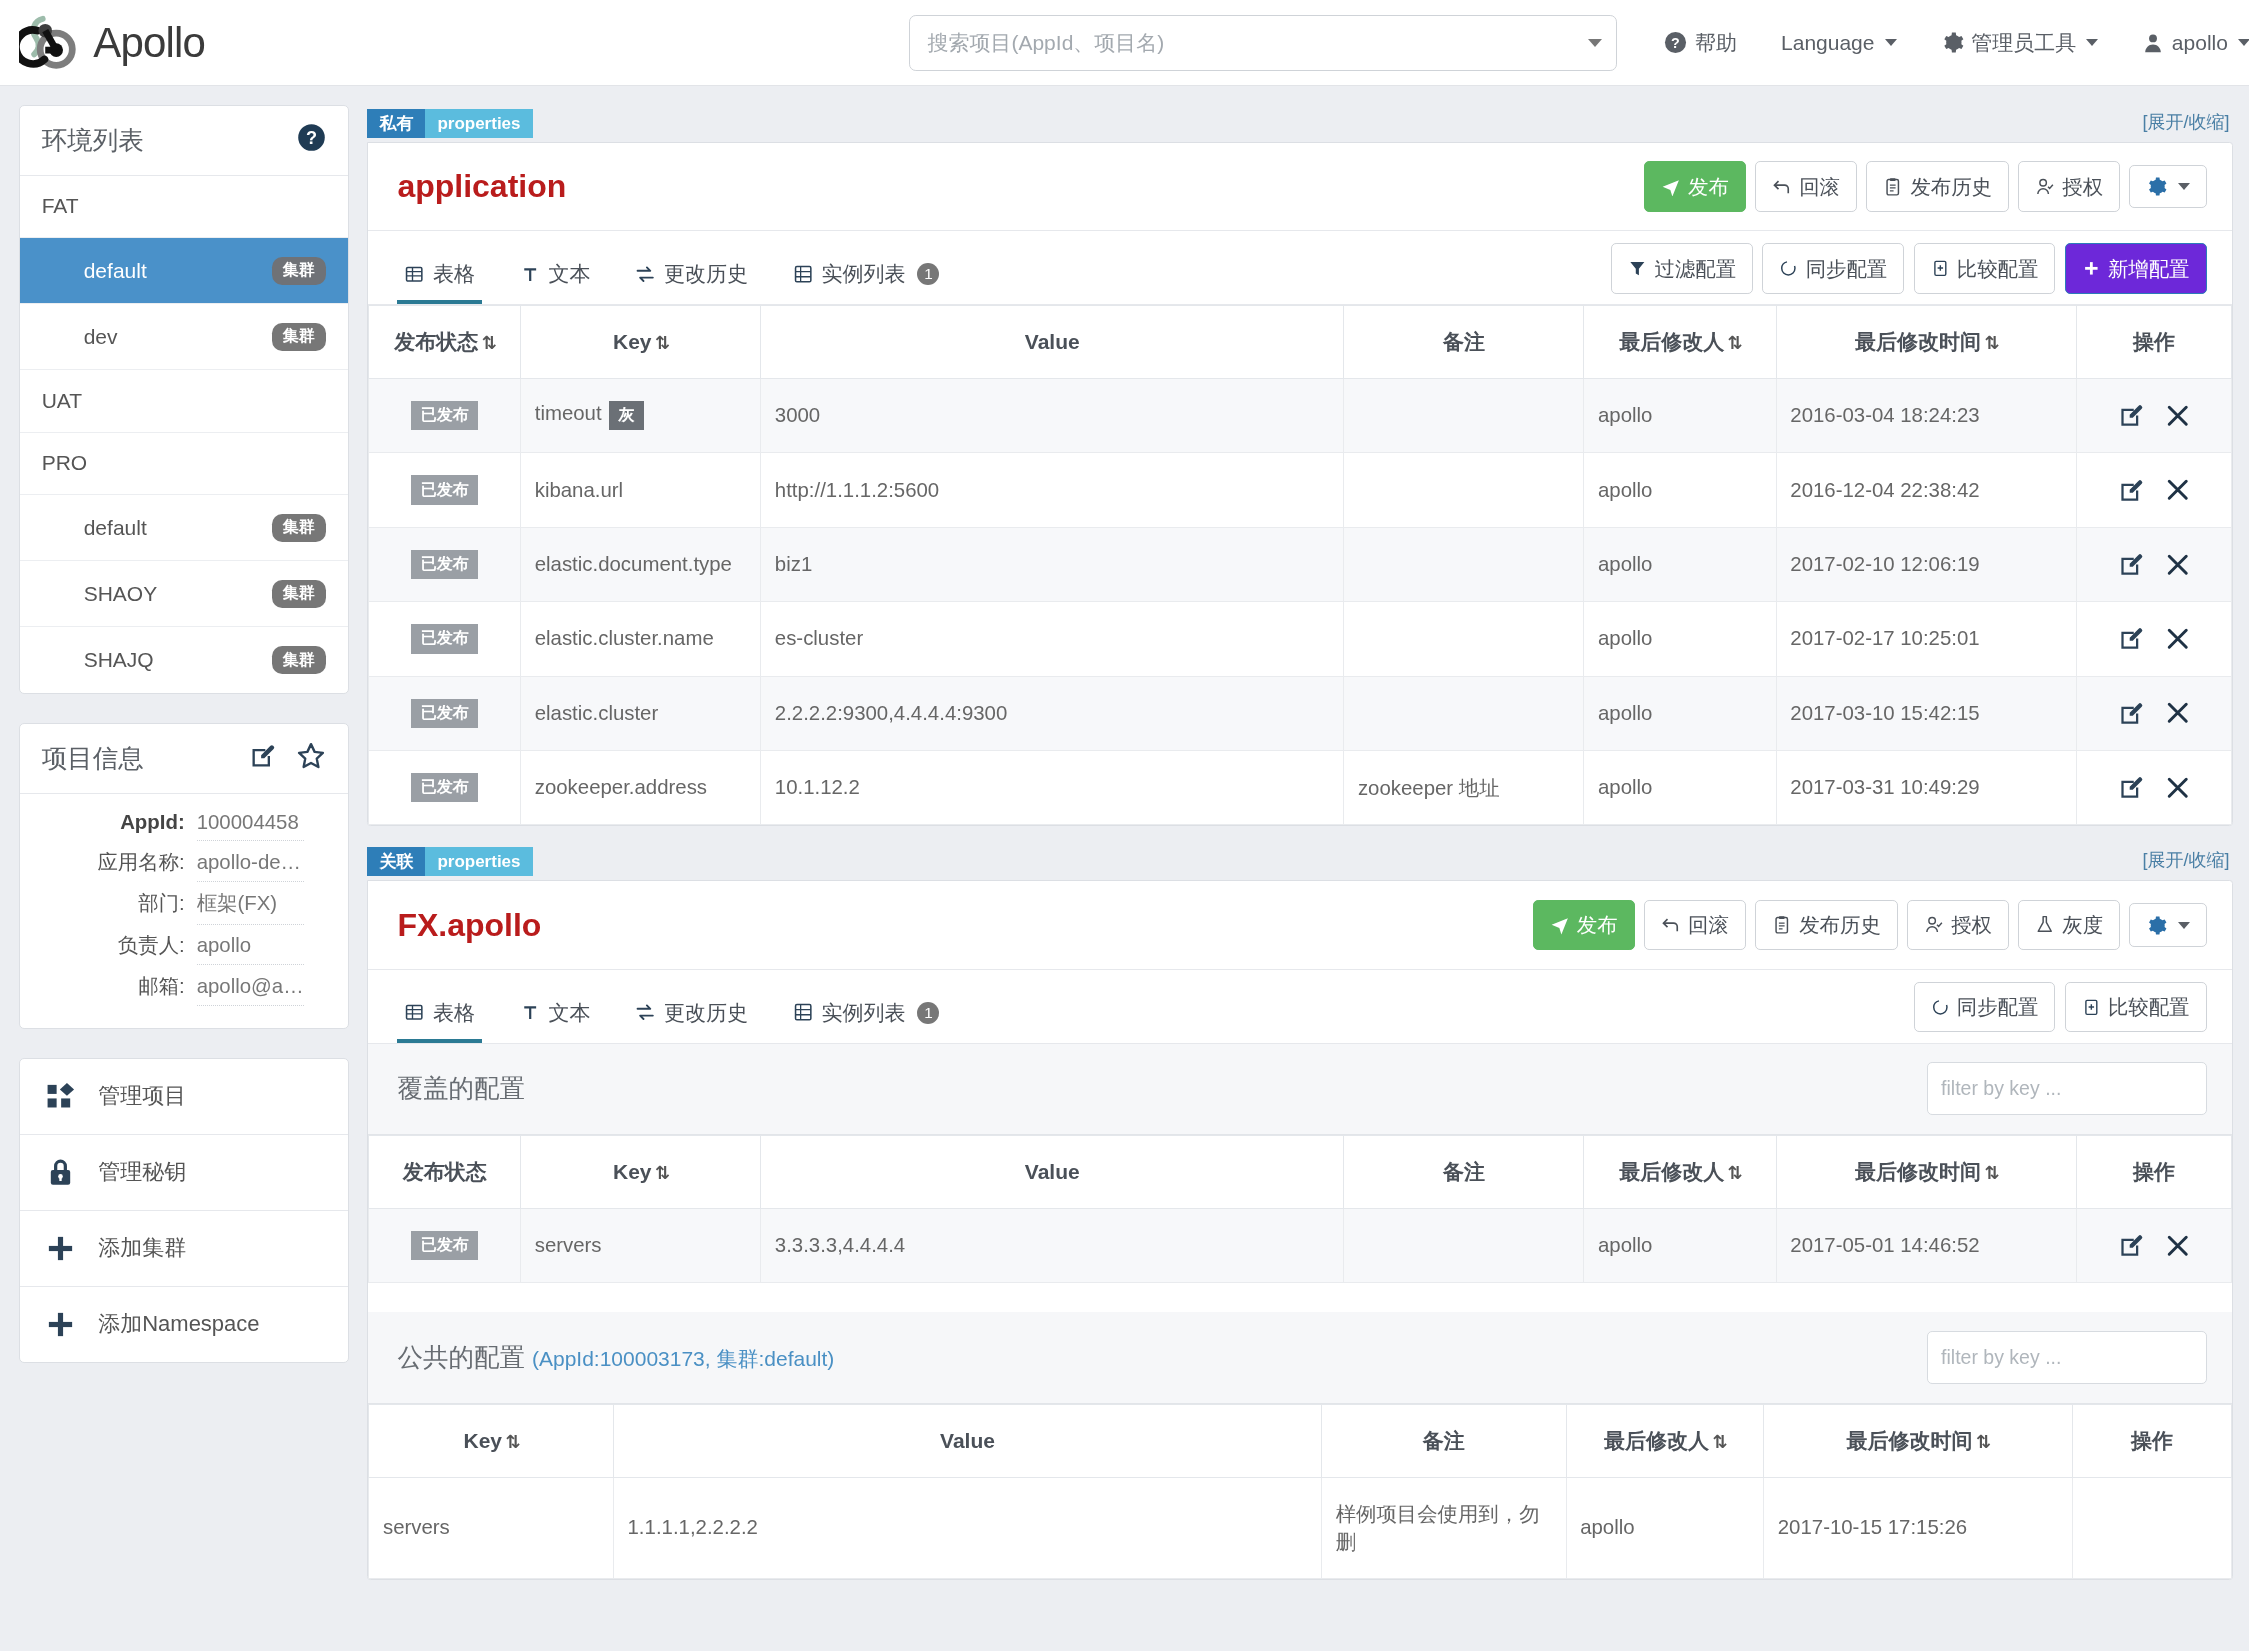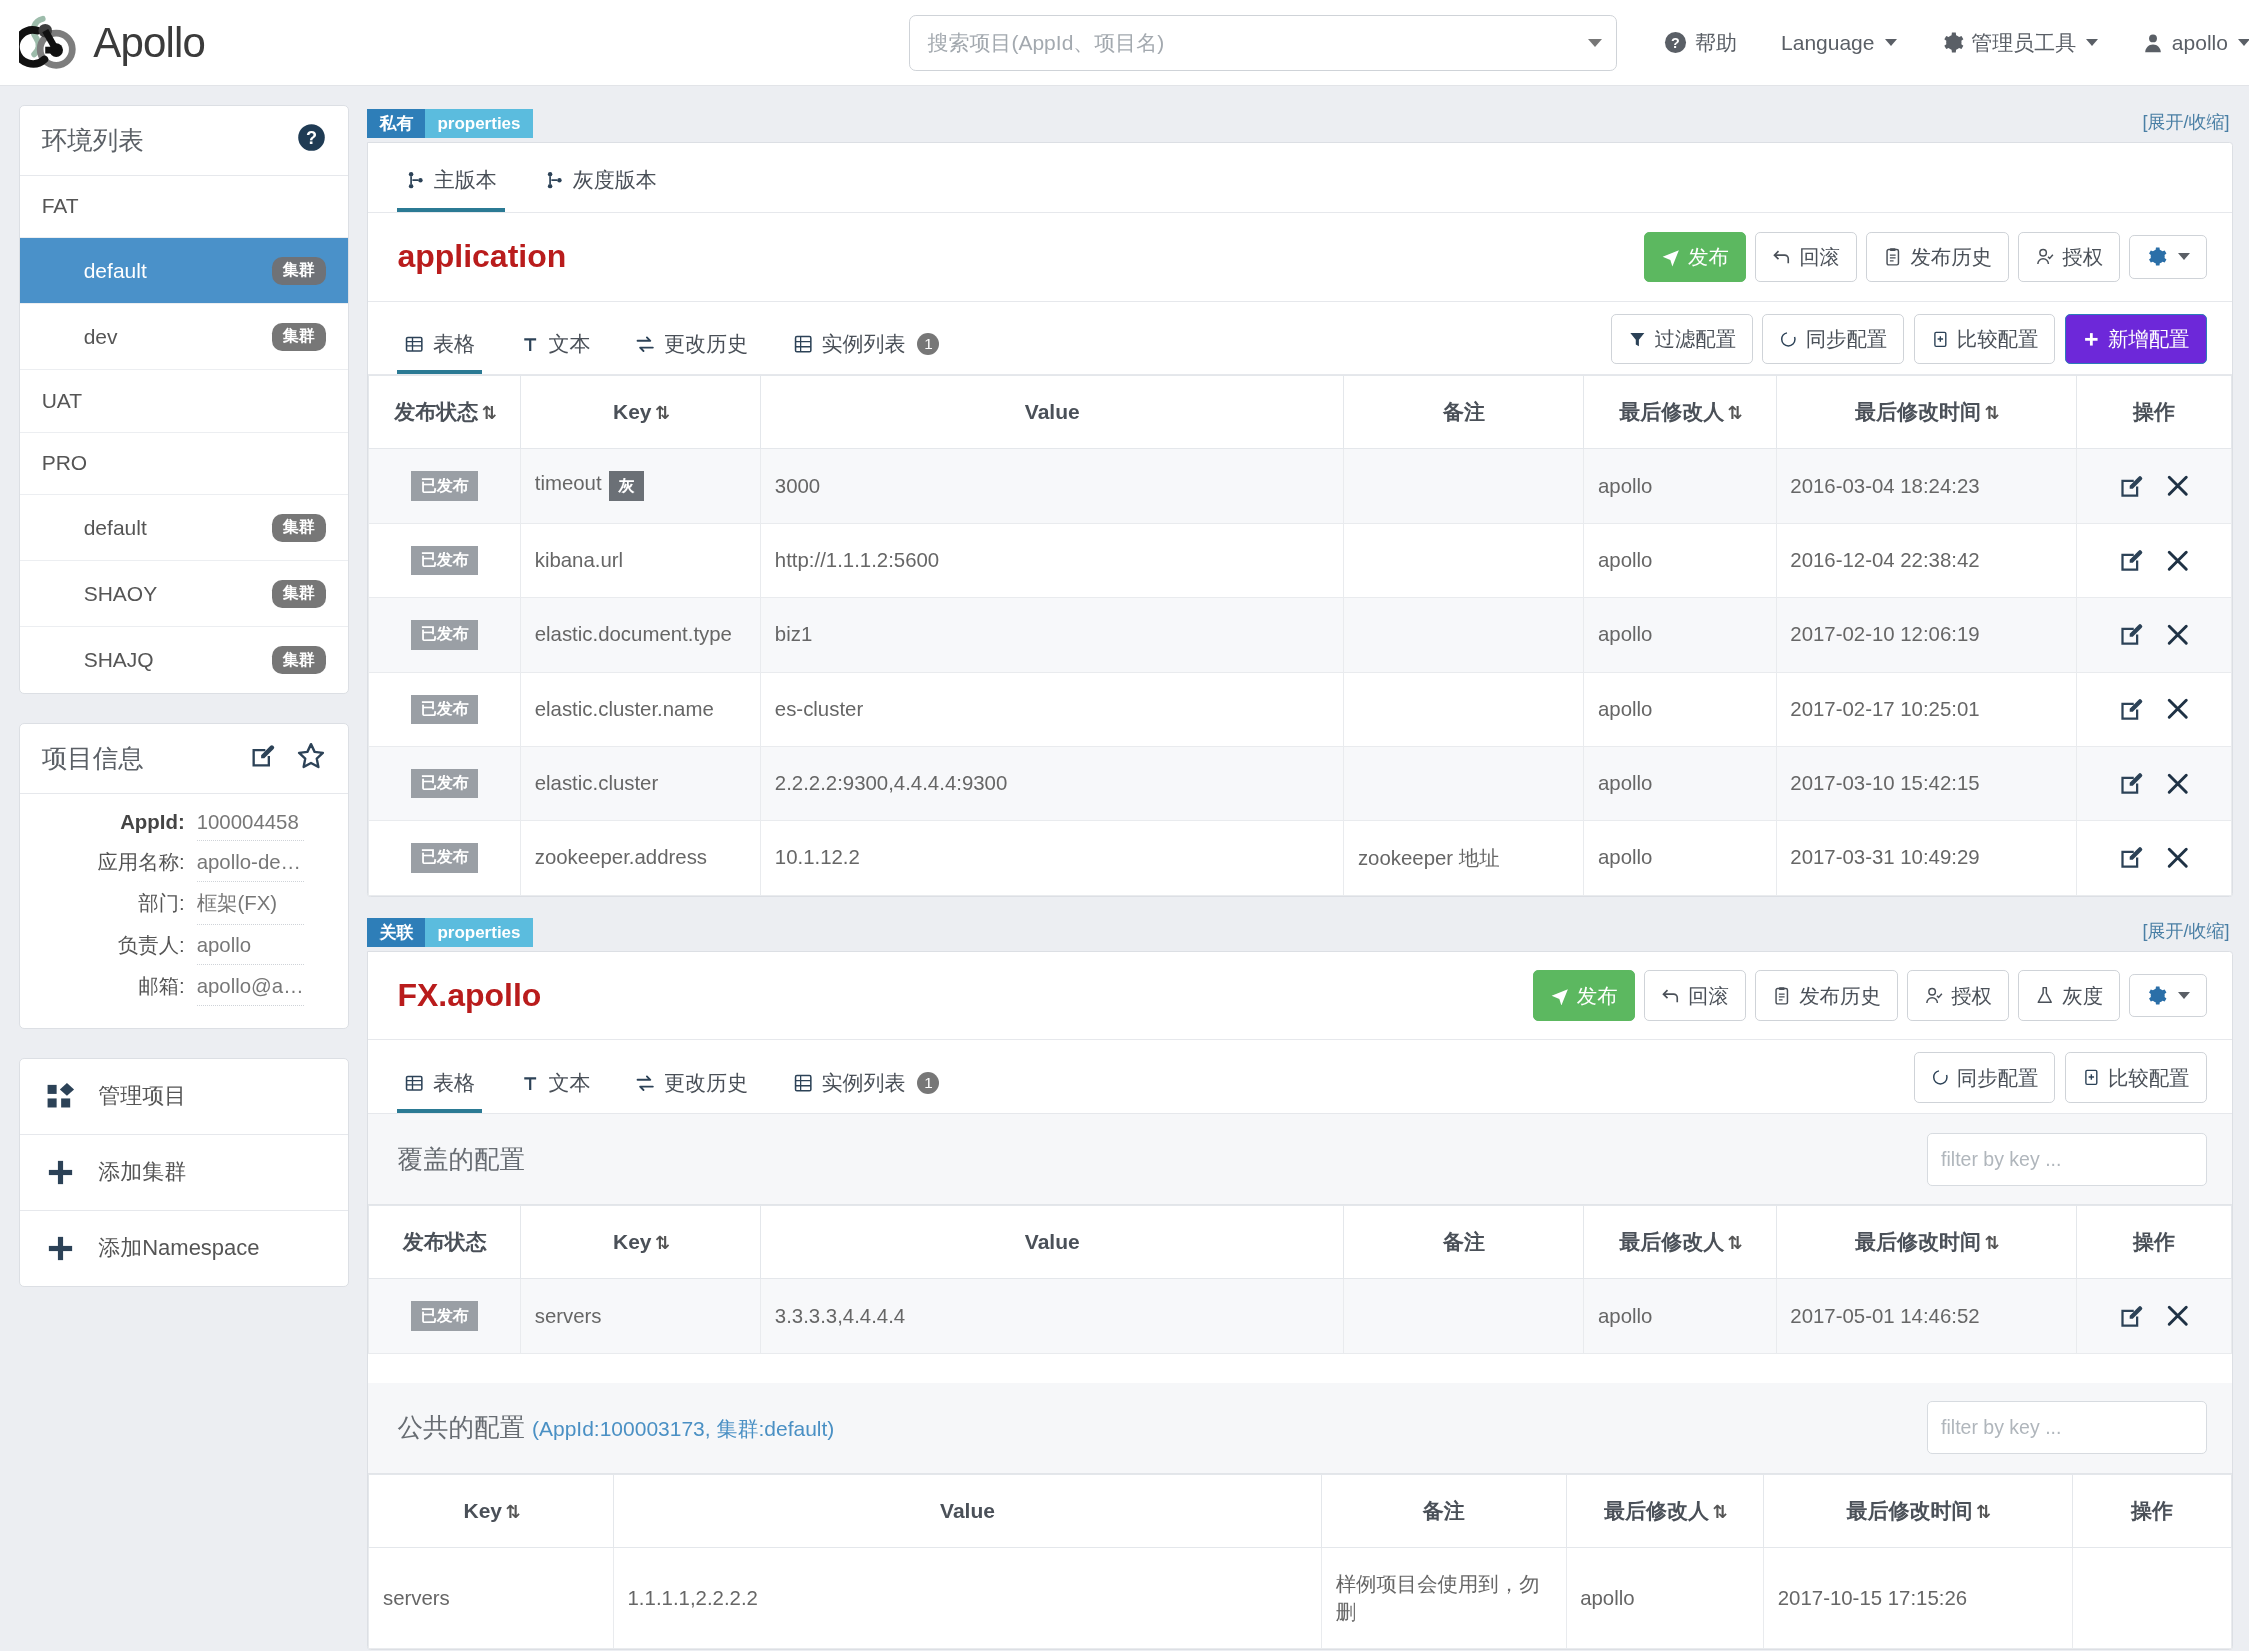--- a/index.html
+++ b/index.html
@@ -365,20 +365,29 @@
         <svg width="31" height="31" viewBox="0 0 24 24">
           <rect x="2" y="3" width="7" height="7" fill="#2c4257"></rect>
           <path d="M17 1.5l5.5 5-5.5 5-5.5-5z" fill="#2c4257"></path>
           <rect x="2" y="13.5" width="7" height="7" fill="#2c4257"></rect>
           <rect x="12.5" y="13.5" width="7" height="7" fill="#2c4257"></rect>
         </svg>
         <span>管理项目</span>
       </div>
       <div class="menu-item">
         <svg width="31" height="31" viewBox="0 0 24 24">
+          <path d="M7 10V7a5 5 0 0110 0v3h-2.5V7a2.5 2.5 0 00-5 0v3z" fill="#2c4257"></path>
+          <rect x="4.5" y="10" width="15" height="11.5" rx="1.6" fill="#2c4257"></rect>
+          <circle cx="12" cy="15" r="1.8" fill="#fff"></circle>
+          <rect x="11.1" y="15" width="1.8" height="3.6" fill="#fff"></rect>
+        </svg>
+        <span>管理秘钥</span>
+      </div>
+      <div class="menu-item">
+        <svg width="31" height="31" viewBox="0 0 24 24">
           <rect x="10" y="3" width="4" height="18" fill="#2c4257"></rect>
           <rect x="3" y="10" width="18" height="4" fill="#2c4257"></rect>
         </svg>
         <span>添加集群</span>
       </div>
       <div class="menu-item">
         <svg width="31" height="31" viewBox="0 0 24 24">
           <rect x="10" y="3" width="4" height="18" fill="#2c4257"></rect>
           <rect x="3" y="10" width="18" height="4" fill="#2c4257"></rect>
         </svg>
@@ -390,40 +399,20 @@
   <div class="content">
 
     <div class="ns-block">
       <div class="ns-tagbar">
         <span class="tag private">私有</span>
         <span class="tag link">properties</span>
         <span class="expand-link">[展开/收缩]</span>
       </div>
 
       <div class="ns-card">
-        <div class="ver-tabs">
-          <div class="ver-tab active">
-            <svg width="20.4" height="20.4" viewBox="0 0 24 24">
-              <circle cx="6" cy="5" r="2.6" fill="#2c4257"></circle>
-                <circle cx="6" cy="19" r="2.6" fill="#2c4257"></circle>
-              <circle cx="17" cy="12" r="2.6" fill="#2c4257"></circle>
-              <path d="M6 7.5v9M7.5 12h7" stroke="#2c4257" stroke-width="2" fill="none"></path>
-            </svg>
-            <span>主版本</span>
-          </div>
-          <div class="ver-tab">
-            <svg width="20.4" height="20.4" viewBox="0 0 24 24">
-              <circle cx="6" cy="5" r="2.6" fill="#2c4257"></circle>
-                <circle cx="6" cy="19" r="2.6" fill="#2c4257"></circle>
-              <circle cx="17" cy="12" r="2.6" fill="#2c4257"></circle>
-              <path d="M6 7.5v9M7.5 12h7" stroke="#2c4257" stroke-width="2" fill="none"></path>
-            </svg>
-            <span>灰度版本</span>
-          </div>
-        </div>
 
         <div class="ns-title-row">
           <div class="ns-title">application</div>
           <div class="btn-group">
             <div class="btn green">
               <svg width="19.5" height="19.5" viewBox="0 0 24 24">
                 <path d="M2 12l20-8-8 20-2.5-8z" fill="#fff"></path>
               </svg>
               <span>发布</span>
             </div>

